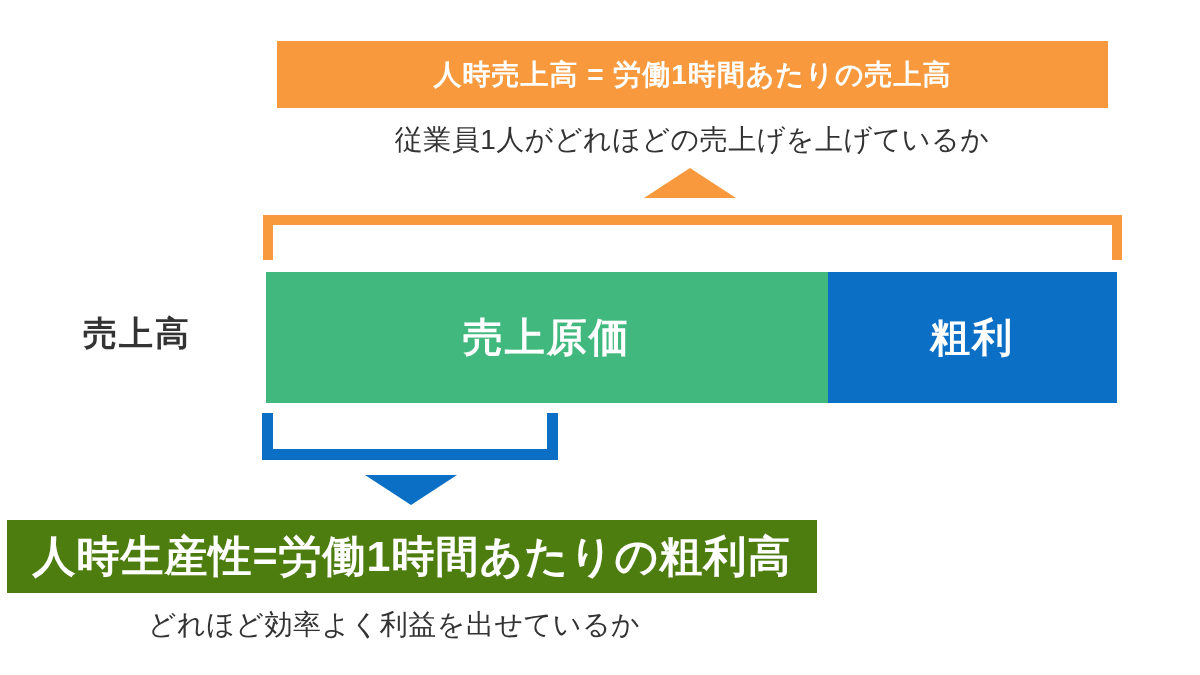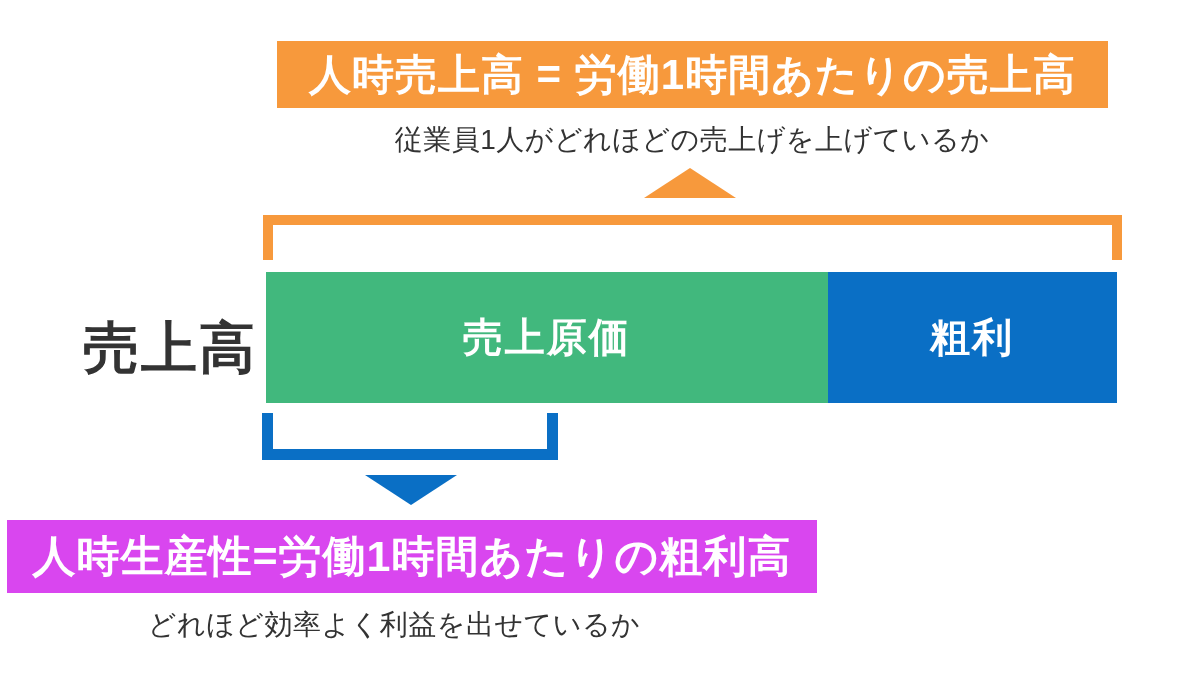--- a/index.html
+++ b/index.html
@@ -14,25 +14,25 @@
     align-items: center;
     justify-content: center;
     color: #ffffff;
     font-weight: bold;
     letter-spacing: 1px;
     white-space: nowrap;
   }
   .orange-banner {
     left: 277px; top: 41px; width: 831px; height: 67px;
     background: #F7993C;
-    font-size: 42px;
+    font-size: 28px;
   }
   .blue-banner {
     left: 7px; top: 520px; width: 810px; height: 73px;
-    background: #d946ef;
+    background: #4d7c0f;
     font-size: 43px;
   }
 
   .caption {
     position: absolute;
     color: #333333;
     font-size: 28px;
     font-weight: 500;
     text-align: center;
     white-space: nowrap;
@@ -90,21 +90,21 @@
     font-weight: bold;
     letter-spacing: 2px;
     white-space: nowrap;
   }
   .blue-seg  { width: 34%; background: #0A6FC5; }
   .green-seg { width: 66%; background: #41B87D; }
 
   .axis-label {
     position: absolute;
     left: 83px; top: 311px;
-    font-size: 56px;
+    font-size: 34px;
     font-weight: bold;
     color: #333333;
     letter-spacing: 2px;
     white-space: nowrap;
   }
 </style>
 </head>
 <body>
 
 <div class="canvas">

